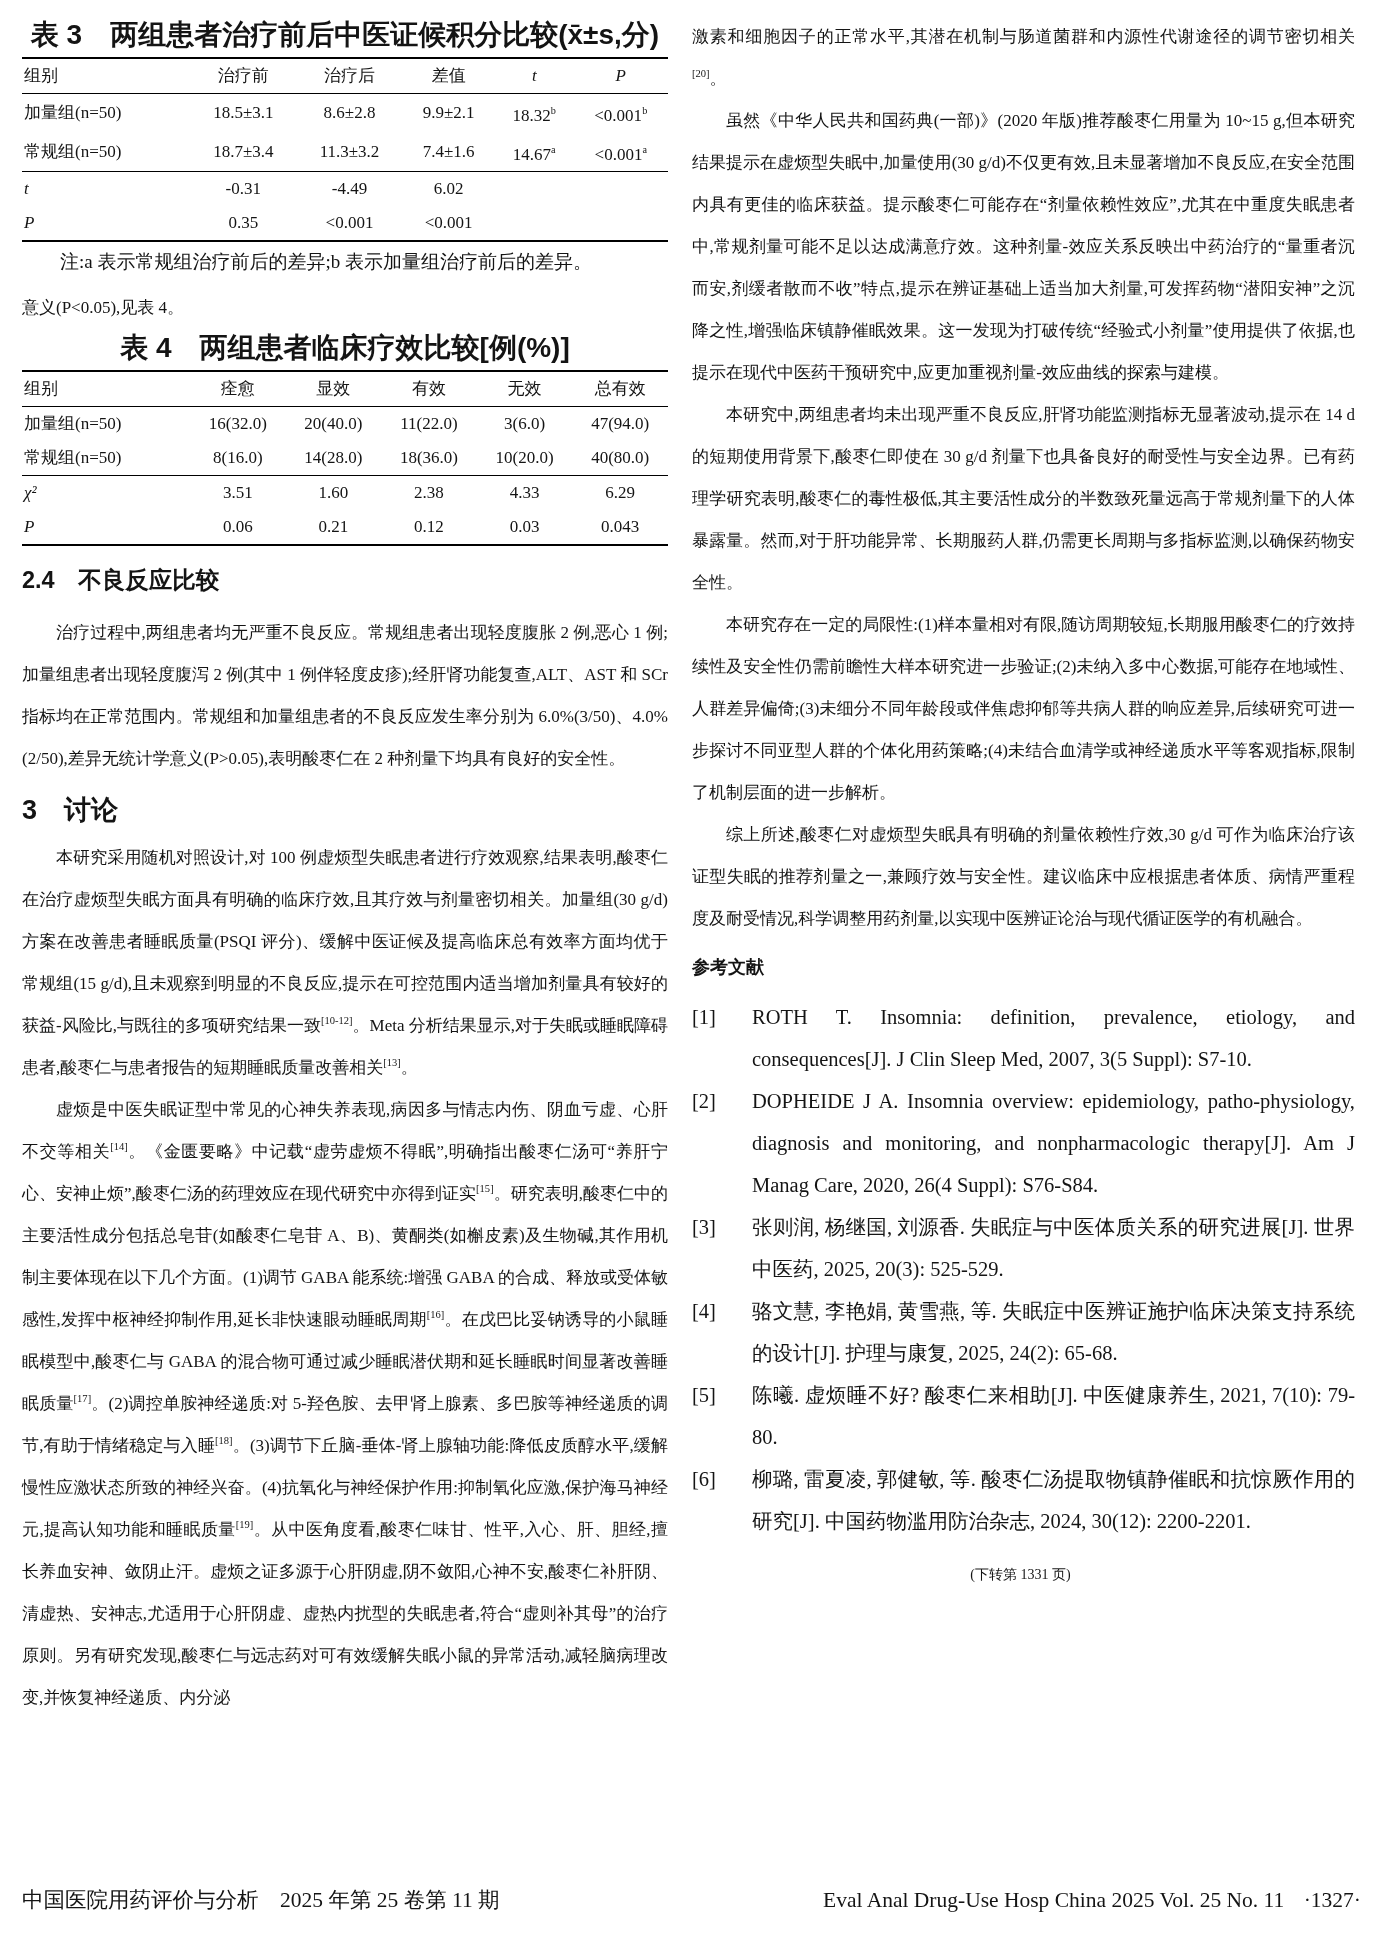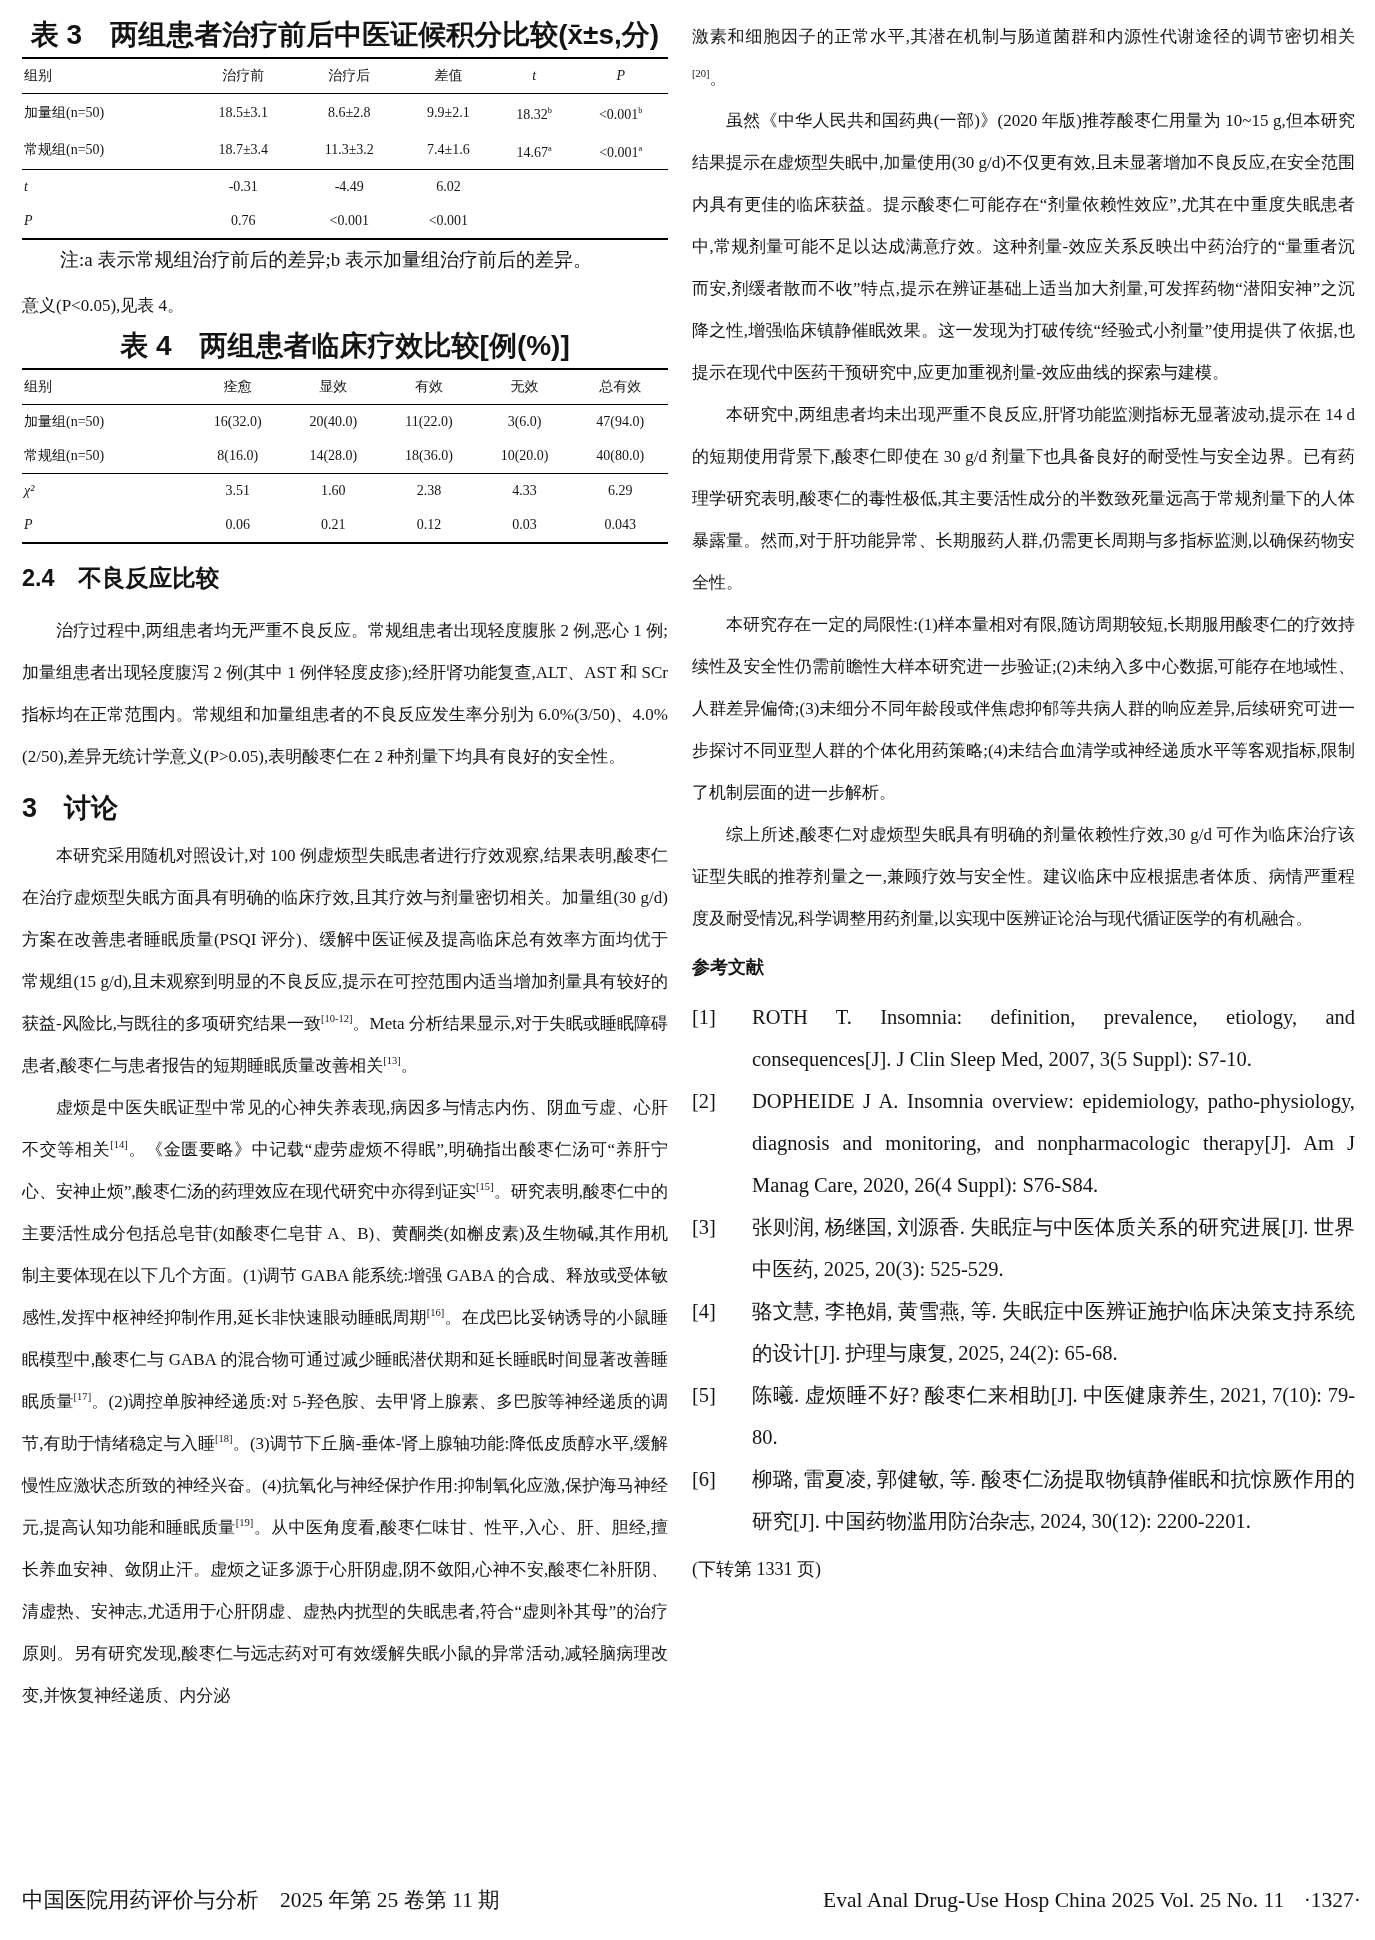--- a/index.html
+++ b/index.html
@@ -20,21 +20,21 @@
   sup.cite { font-size:0.62em; vertical-align:super; line-height:0; }
 
   
   .tbl-title {
     text-align:center; font-weight:bold; font-size:28px;
     font-family:"Liberation Sans","DejaVu Sans",sans-serif;
     margin:4px 0 7px 0; line-height:30px;
   }
   table.paper { width:100%; border-collapse:collapse;
     border-top:2.5px solid #000; border-bottom:2.5px solid #000;
-    font-size:14px; }
+    font-size:17px; }
   table.paper th, table.paper td {
     font-weight:normal; text-align:center; padding:2px 2px; line-height:30px;
   }
   table.paper thead tr { border-bottom:1.5px solid #000; }
   table.paper tr.rule-below { border-bottom:1.5px solid #000; }
   .cell-group { text-align:left !important; width:26%; }
   .it { font-style:italic; }
   table.paper sup { font-size:0.6em; }
   .tbl-note { font-size:19px; line-height:27px; text-indent:2em; margin:6px 0 12px 0; }
 
@@ -51,21 +51,21 @@
     font-weight:bold; font-size:18px; line-height:46px; margin:4px 0 6px 0;
   }
 
   .frag { margin-bottom:2px; }
   .tbl-title.second { }
 
   .ref { display:flex; font-size:20.5px; line-height:42px; }
   .ref-num { width:60px; flex:none; }
   .ref-text { flex:1; text-align:justify; }
 
-  .cont-note { text-align:left; font-size:18px; margin-top:15px; padding-right:6px; }
+  .cont-note { text-align:center; font-size:14px; margin-top:24px; padding-right:6px; }
 
   .footer {
     position:absolute; bottom:26px; left:22px; right:14px;
     display:flex; justify-content:space-between; align-items:baseline;
     font-size:21.5px;
   }
   .footer-right span { margin-left:14px; }
 </style>
 </head>
 <body>
@@ -107,21 +107,21 @@
         <tr>
           <td class="cell-group it">t</td>
           <td>-0.31</td>
           <td>-4.49</td>
           <td>6.02</td>
           <td></td>
           <td></td>
         </tr>
         <tr>
           <td class="cell-group it">P</td>
-          <td>0.76</td>
+          <td>0.35</td>
           <td>&lt;0.001</td>
           <td>&lt;0.001</td>
           <td></td>
           <td></td>
         </tr>
       </tbody>
     </table>
     <div class="tbl-note">注:a 表示常规组治疗前后的差异;b 表示加量组治疗前后的差异。</div>
 
     <p class="body noindent frag">意义(P&lt;0.05),见表 4。</p>

